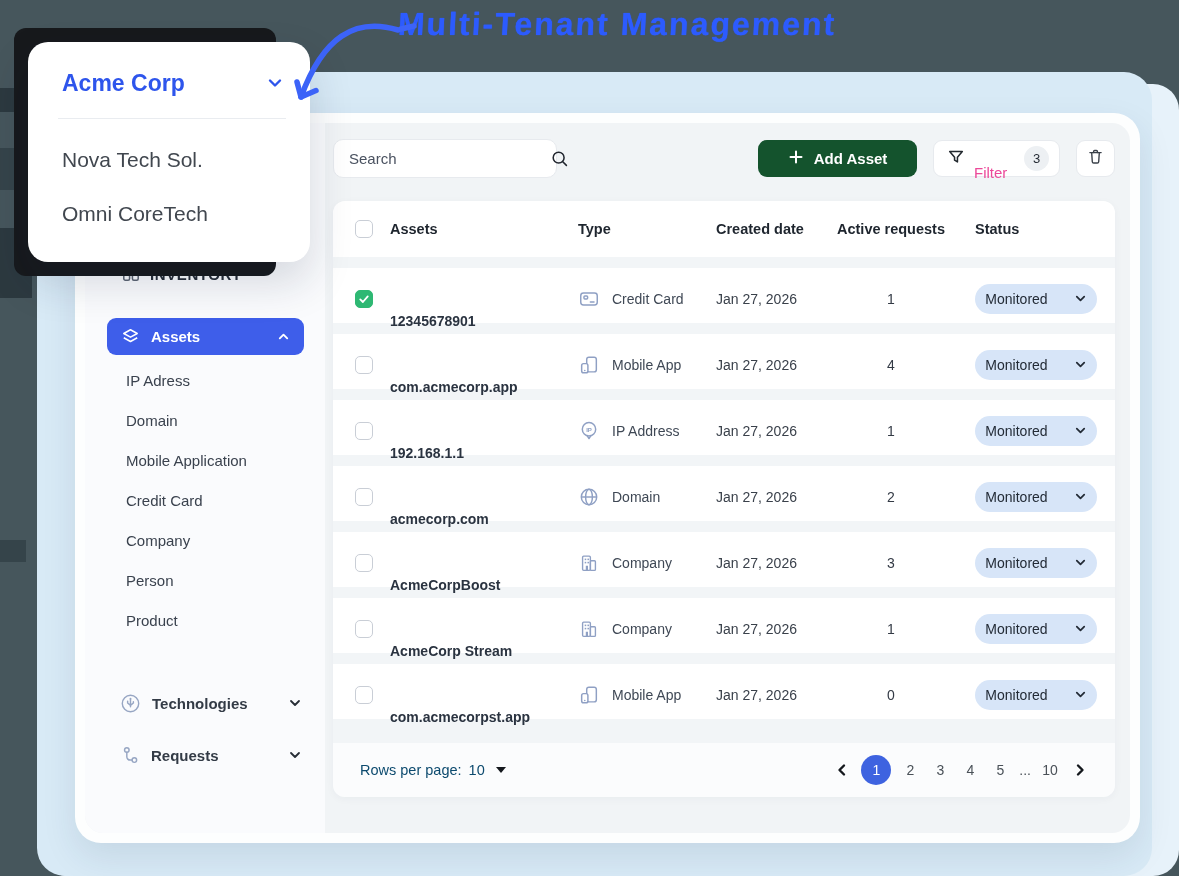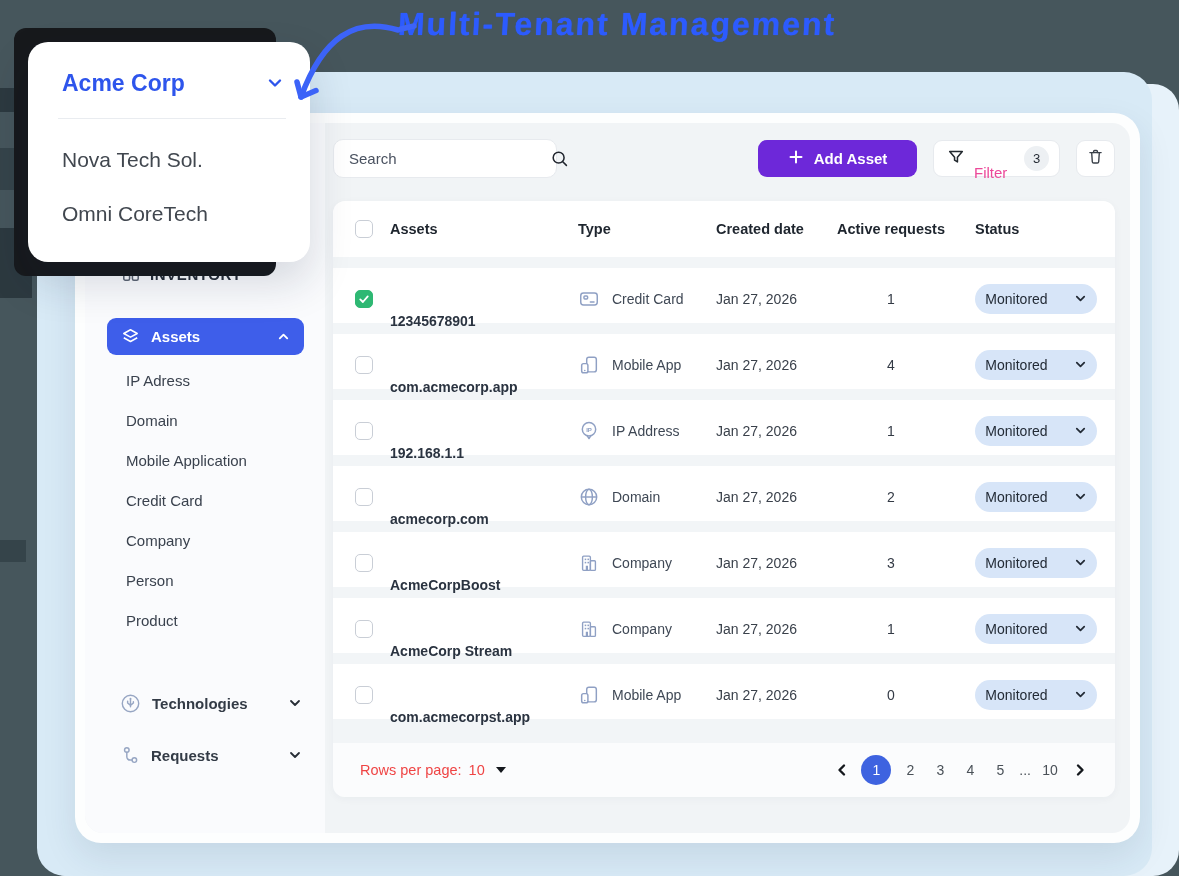--- a/index.html
+++ b/index.html
@@ -28,21 +28,21 @@
   .sub-item.active{color:#3E5EEA;font-weight:700;}
   .sb-group{position:absolute;left:35px;width:182px;height:28px;display:flex;align-items:center;gap:11px;font-size:15px;font-weight:700;color:#333B46;cursor:pointer;}
   .sb-group .gicon{display:flex;}
   .sb-group .chev{margin-left:auto;display:flex;}
 
   
   .search-box{position:absolute;left:333px;top:139px;width:224px;height:39px;background:#fff;border:1px solid #E7EAEE;border-radius:10px;display:flex;align-items:center;box-sizing:border-box;}
   .search-box input{border:none;outline:none;background:transparent;flex:1;margin-left:13px;font-size:15px;color:#7f1d1d;font-family:"Liberation Sans",sans-serif;}
   .search-box input::placeholder{color:#4A5260;}
   .search-box .sicon{margin-right:12px;display:flex;cursor:pointer;}
-  .btn-add{position:absolute;left:758px;top:140px;width:159px;height:37px;background:#6d28d9;border-radius:9px;display:flex;align-items:center;justify-content:center;gap:10px;color:#fff;font-size:15px;font-weight:700;cursor:pointer;}
+  .btn-add{position:absolute;left:758px;top:140px;width:159px;height:37px;background:#14532d;border-radius:9px;display:flex;align-items:center;justify-content:center;gap:10px;color:#fff;font-size:15px;font-weight:700;cursor:pointer;}
   .btn-filter{position:absolute;left:933px;top:140px;width:127px;height:37px;background:#fff;border:1px solid #E7EAEE;border-radius:9px;display:flex;align-items:center;gap:9px;box-sizing:border-box;padding:0 10px 0 13px;cursor:pointer;}
   .btn-filter .flabel{font-size:15px;color:#ec4899;font-weight:400;margin-top:28px;}
   .badge{margin-left:auto;width:25px;height:25px;border-radius:50%;background:#EDF0F3;display:flex;align-items:center;justify-content:center;font-size:13px;color:#272D36;}
   .btn-trash{position:absolute;left:1076px;top:140px;width:39px;height:37px;background:#fff;border:1px solid #E7EAEE;border-radius:9px;display:flex;align-items:center;justify-content:center;box-sizing:border-box;cursor:pointer;}
 
   
   .table-card{position:absolute;left:333px;top:201px;width:782px;height:596px;background:#F2F5F7;border-radius:12px;overflow:hidden;box-shadow:0 2px 8px rgba(30,50,80,.04);}
   .t-grid{display:grid;grid-template-columns:57px 188px 138px 100px 150px 1fr;align-items:center;}
   .t-head{height:56px;background:#fff;}
   .t-head .hl{font-size:14.5px;font-weight:700;color:#1E252E;}
@@ -50,21 +50,21 @@
   .cb-cell{padding-left:22px;}
   .checkbox{width:18px;height:18px;border:1.5px solid #C9CED6;border-radius:5px;background:#fff;display:flex;align-items:center;justify-content:center;box-sizing:border-box;cursor:pointer;}
   .checkbox.checked{background:#2EB873;border-color:#2EB873;}
   .c-asset{font-size:14px;font-weight:700;color:#2A3340;margin-top:45px;}
   .c-type{display:flex;align-items:center;gap:12px;font-size:14px;color:#3F4855;}
   .ticon{display:flex;}
   .c-date{font-size:14px;color:#3A414B;}
   .c-req{font-size:14px;color:#333A45;text-align:center;}
   .status-pill{margin-left:9px;width:122px;height:30px;background:#D7E5F8;border-radius:15px;display:inline-flex;align-items:center;justify-content:center;gap:26px;font-size:14px;color:#232B36;cursor:pointer;}
   .t-footer{margin-top:24px;height:54px;background:#FBFCFD;display:flex;align-items:center;padding:0 24px 0 27px;}
-  .rpp{display:flex;align-items:center;gap:7px;font-size:14.5px;color:#ef4444;cursor:pointer;}
+  .rpp{display:flex;align-items:center;gap:7px;font-size:14.5px;color:#0c4a6e;cursor:pointer;}
   .rpp .tri{width:0;height:0;border-left:5px solid transparent;border-right:5px solid transparent;border-top:6px solid #14181D;margin-left:4px;}
   .pager{margin-left:auto;display:flex;align-items:center;gap:8px;}
   .pg-num{min-width:22px;text-align:center;font-size:14px;color:#4A5158;cursor:pointer;}
   .pg-num.current{width:30px;height:30px;min-width:30px;border-radius:50%;background:#3E63E0;color:#fff;display:flex;align-items:center;justify-content:center;}
   .pg-ellipsis{color:#4A5158;font-size:14px;}
   .pg-chev{display:flex;cursor:pointer;padding:0 4px;}
 
   
   .popup-shadow{position:absolute;left:14px;top:28px;width:262px;height:248px;background:#17191C;border-radius:12px;}
   .popup{position:absolute;left:28px;top:42px;width:282px;height:220px;background:#fff;border-radius:20px;box-shadow:0 20px 44px rgba(20,30,60,.16);}

